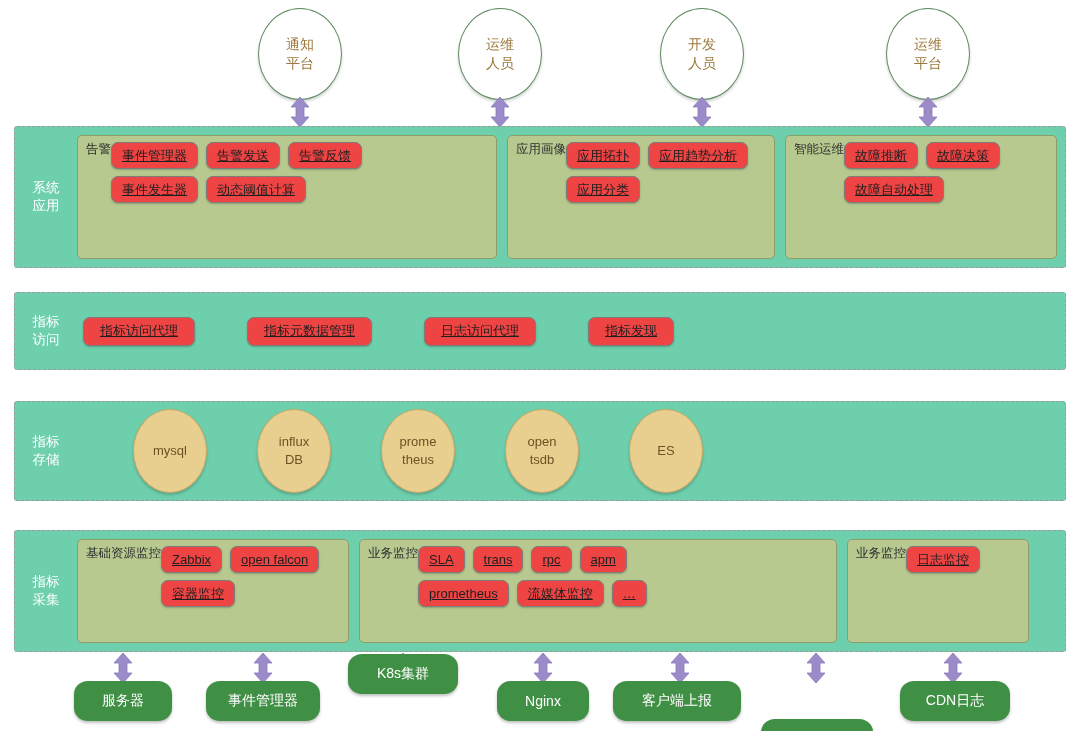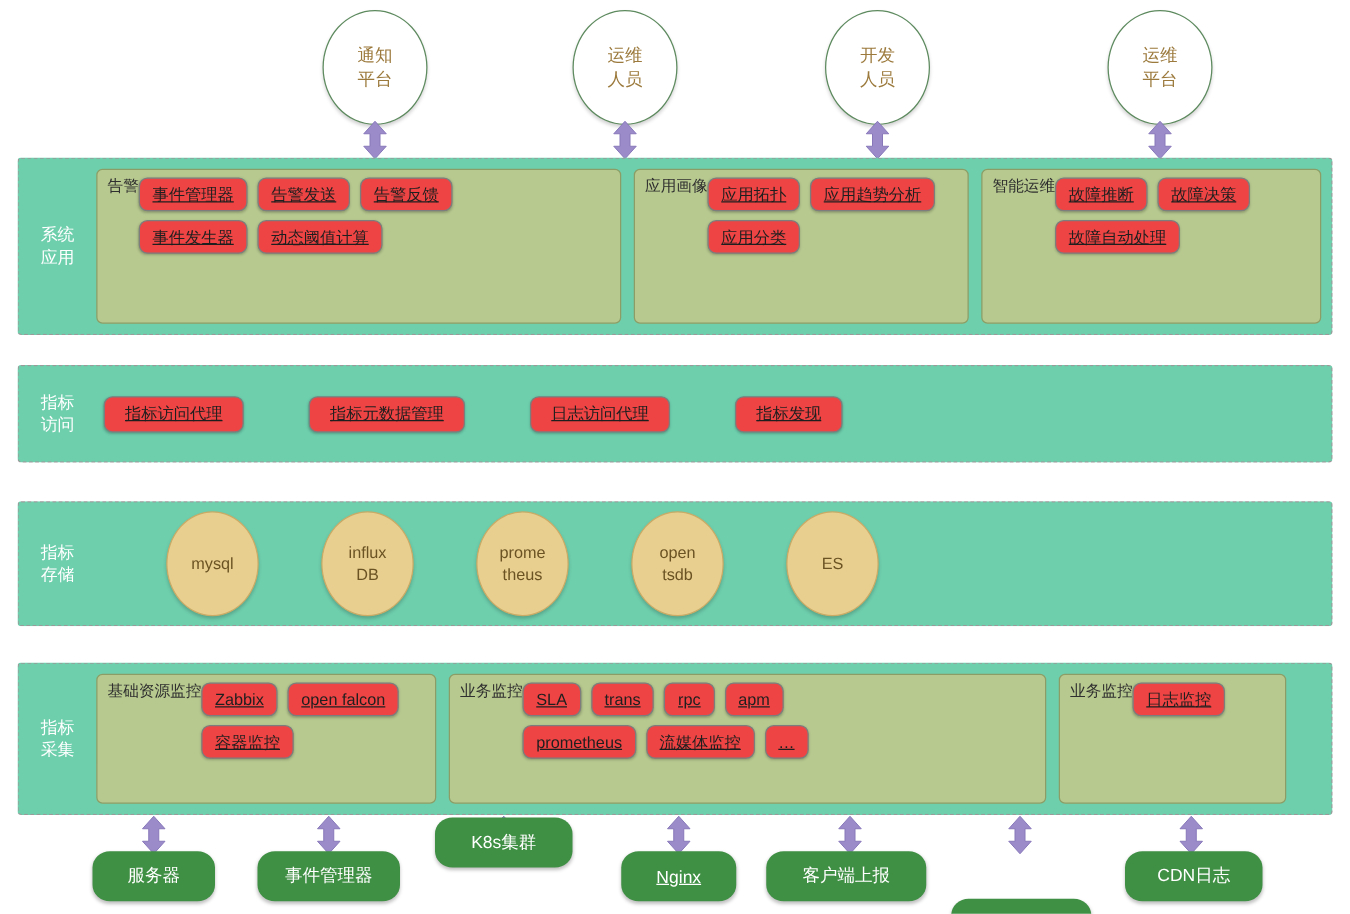--- a/index.html
+++ b/index.html
@@ -349,19 +349,19 @@
         <svg viewBox="0 0 22 32" width="22" height="32">
           <path d="M11 1 L20 11 L15 11 L15 21 L20 21 L11 31 L2 21 L7 21 L7 11 L2 11 Z" fill="#9b8bc9" stroke="#8878ba" stroke-width="0.8" stroke-linejoin="round"></path>
         </svg>
       </div>
     </div>
 
   <div id="sources">
       <div class="source" style="left: 74px; top: 681px; width: 98px;">服务器</div>
       <div class="source" style="left: 206px; top: 681px; width: 114px;">事件管理器</div>
       <div class="source" style="left: 348px; top: 654px; width: 110px;">K8s集群</div>
-      <div class="source" style="left: 497px; top: 681px; width: 92px; text-decoration: underline;">Nginx</div>
+      <div class="source" style="left: 497px; top: 681px; width: 92px;">Nginx</div>
       <div class="source" style="left: 613px; top: 681px; width: 128px;">客户端上报</div>
       <div class="source" style="left: 761px; top: 719px; width: 112px;">应用系统</div>
       <div class="source" style="left: 900px; top: 681px; width: 110px;">CDN日志</div>
     </div>
 
 </div>
 
 </body></html>

